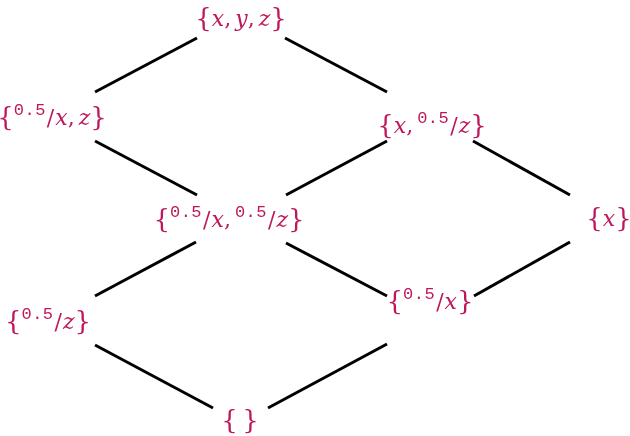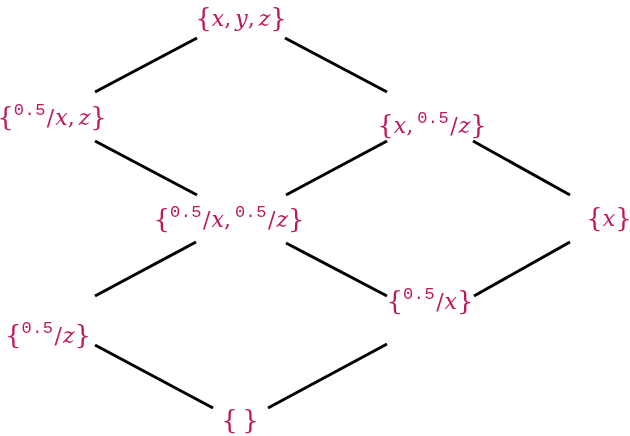--- a/index.html
+++ b/index.html
@@ -50,16 +50,16 @@
       <line class="edge" x1="387" y1="344" x2="268" y2="408" stroke="#000000"></line>
     </g>
 </svg>
 
 <div id="labels">
     <div class="node-label" title="{x, y, z}" style="left: 241px; top: 18px;"><span class="brace">{</span><span class="var">x</span><span class="sep">,</span><span class="var">y</span><span class="sep">,</span><span class="var">z</span><span class="brace">}</span></div>
     <div class="node-label" title="{0.5/x, z}" style="left: 52px; top: 116px;"><span class="brace">{</span><span class="deg">0.5</span><span class="slash">/</span><span class="var">x</span><span class="sep">,</span><span class="var">z</span><span class="brace">}</span></div>
     <div class="node-label" title="{x, 0.5/z}" style="left: 432px; top: 124px;"><span class="brace">{</span><span class="var">x</span><span class="sep">,</span><span class="deg">0.5</span><span class="slash">/</span><span class="var">z</span><span class="brace">}</span></div>
     <div class="node-label" title="{0.5/x, 0.5/z}" style="left: 229px; top: 218px;"><span class="brace">{</span><span class="deg">0.5</span><span class="slash">/</span><span class="var">x</span><span class="sep">,</span><span class="deg">0.5</span><span class="slash">/</span><span class="var">z</span><span class="brace">}</span></div>
     <div class="node-label" title="{x}" style="left: 609px; top: 218px;"><span class="brace">{</span><span class="var">x</span><span class="brace">}</span></div>
-    <div class="node-label" title="{0.5/z}" style="left: 48px; top: 334px;"><span class="brace">{</span><span class="deg">0.5</span><span class="slash">/</span><span class="var">z</span><span class="brace">}</span></div>
+    <div class="node-label" title="{0.5/z}" style="left: 48px; top: 320px;"><span class="brace">{</span><span class="deg">0.5</span><span class="slash">/</span><span class="var">z</span><span class="brace">}</span></div>
     <div class="node-label" title="{0.5/x}" style="left: 430px; top: 300px;"><span class="brace">{</span><span class="deg">0.5</span><span class="slash">/</span><span class="var">x</span><span class="brace">}</span></div>
     <div class="node-label" title="{}" style="left: 240px; top: 420px;"><span class="brace">{</span><span> </span><span class="brace">}</span></div>
   </div>
 
 </body></html>

